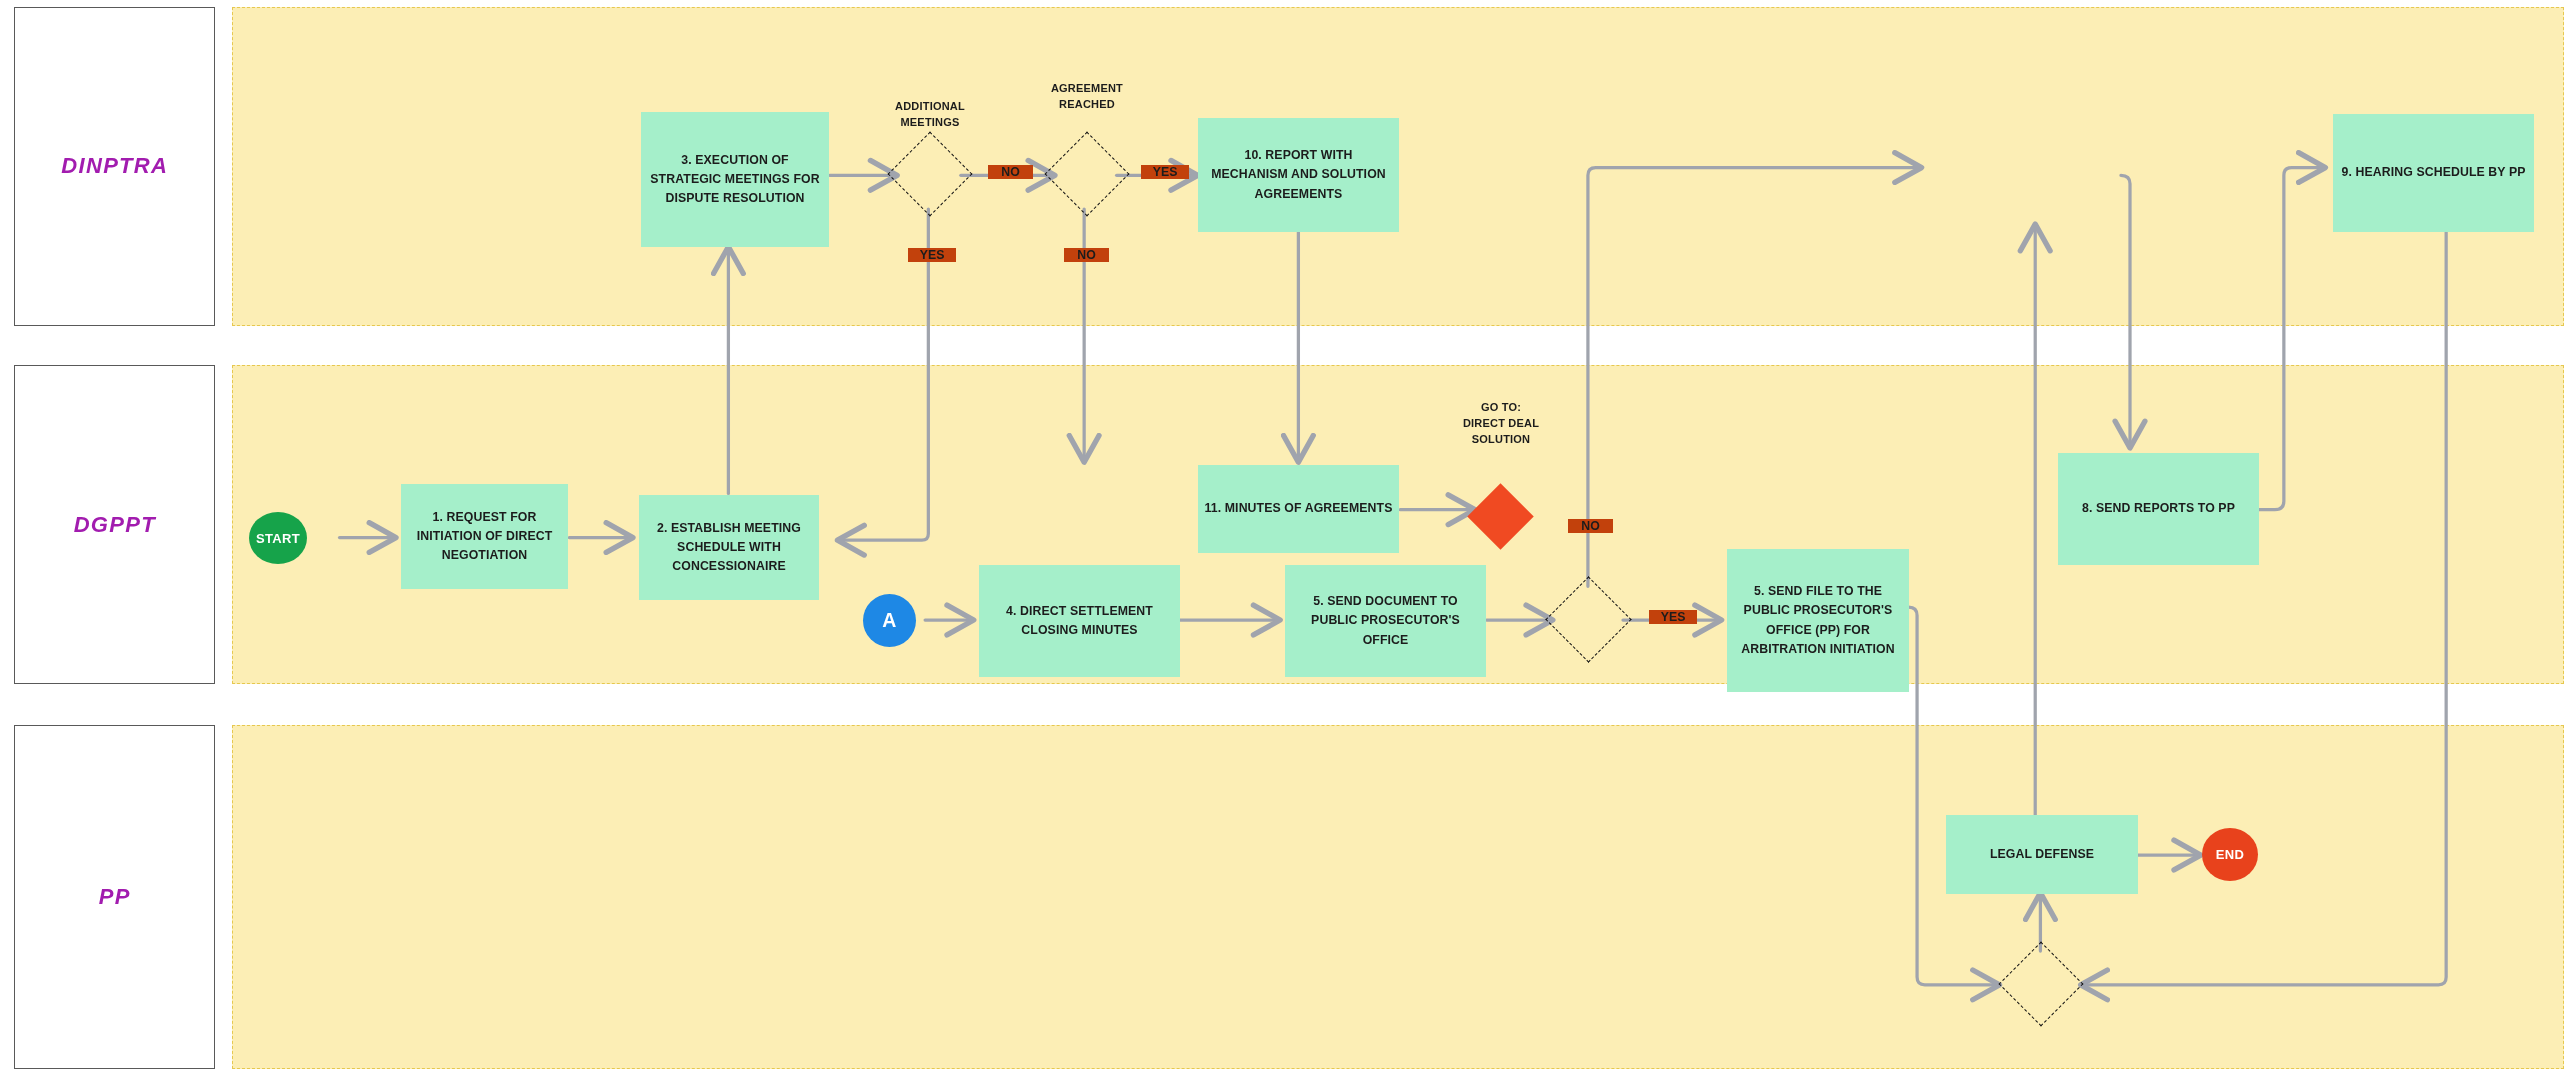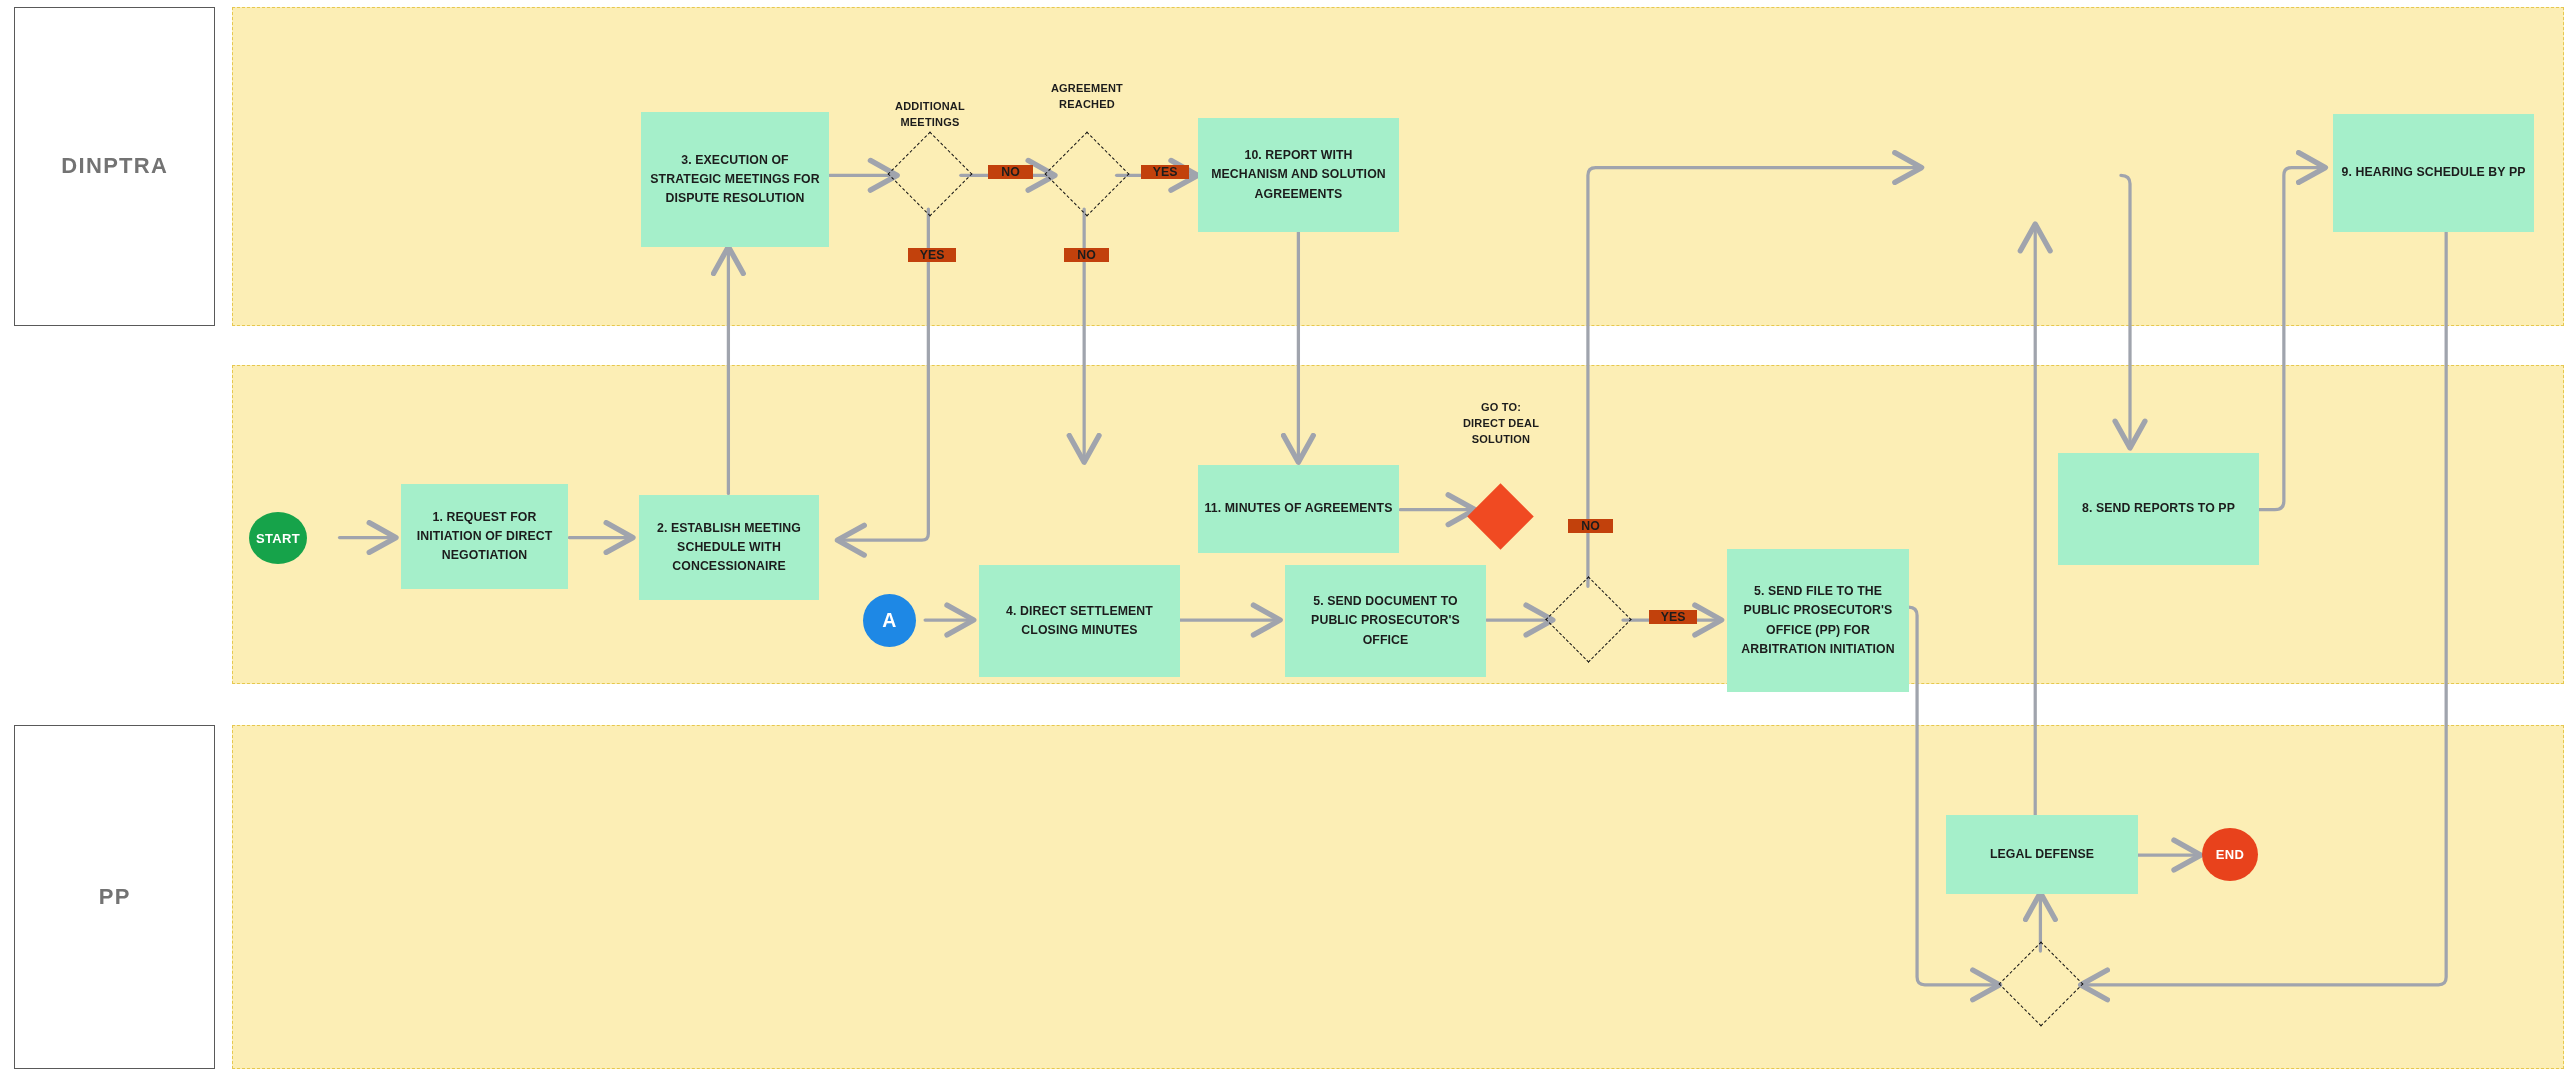--- a/index.html
+++ b/index.html
@@ -24,21 +24,22 @@
     border: 1.3px solid #595959;
     display: flex;
     align-items: center;
     justify-content: center;
     box-sizing: border-box;
   }
   .lane-label span {
     font-size: 22px;
     font-weight: bold;
     letter-spacing: 1.3px;
-    color: #737373;
+    color: #a21caf;
+    font-style: italic;
   }
 
   
   .lane-body {
     position: absolute;
     background: #fceeb5;
     border: 1.9px dashed #e6c84f;
     box-sizing: border-box;
   }
 
@@ -159,20 +160,23 @@
     pointer-events: none;
   }
 </style>
 </head>
 <body>
 
 <div id="canvas">
 
   <div class="lane-label" style="left:14.3px; top:6.5px; width:201px; height:319px;">
     <span>DINPTRA</span>
+  </div>
+  <div class="lane-label" style="left:14.3px; top:365px; width:201px; height:319px;">
+    <span>DGPPT</span>
   </div>
   <div class="lane-label" style="left:14.3px; top:725px; width:201px; height:344px;">
     <span>PP</span>
   </div>
 
   <div class="lane-body" style="left:232px; top:6.5px; width:2332px; height:319px;"></div>
   <div class="lane-body" style="left:232px; top:365px; width:2332px; height:319px;"></div>
   <div class="lane-body" style="left:232px; top:725px; width:2332px; height:344px;"></div>
 
   <svg id="edges" viewBox="0 0 3968 1665" xmlns="http://www.w3.org/2000/svg">

